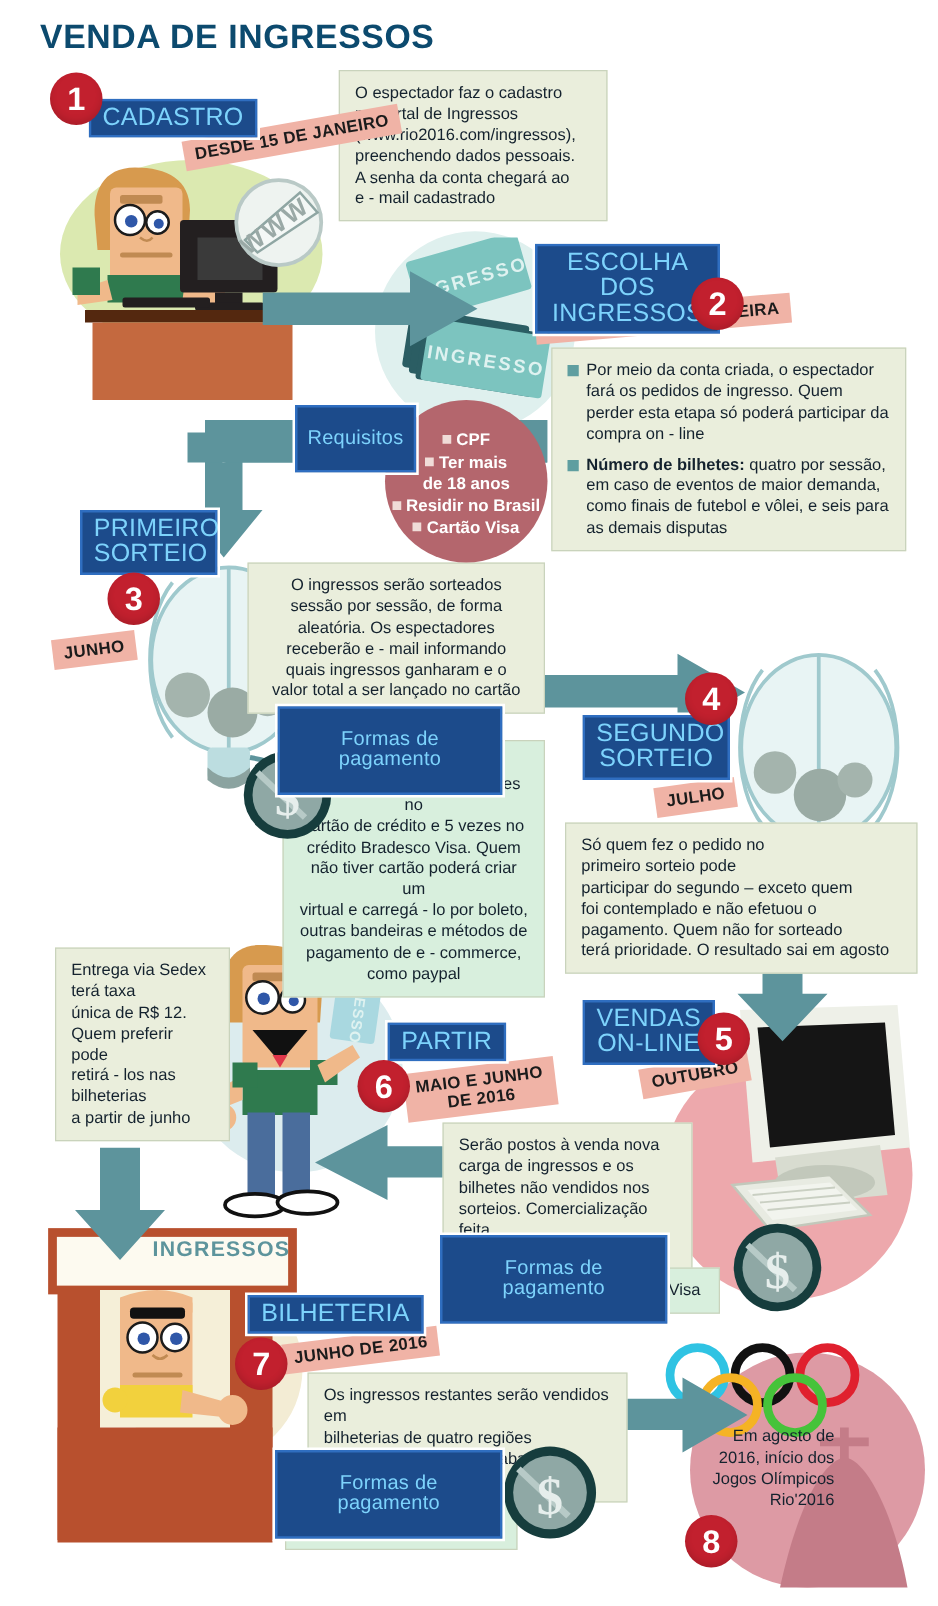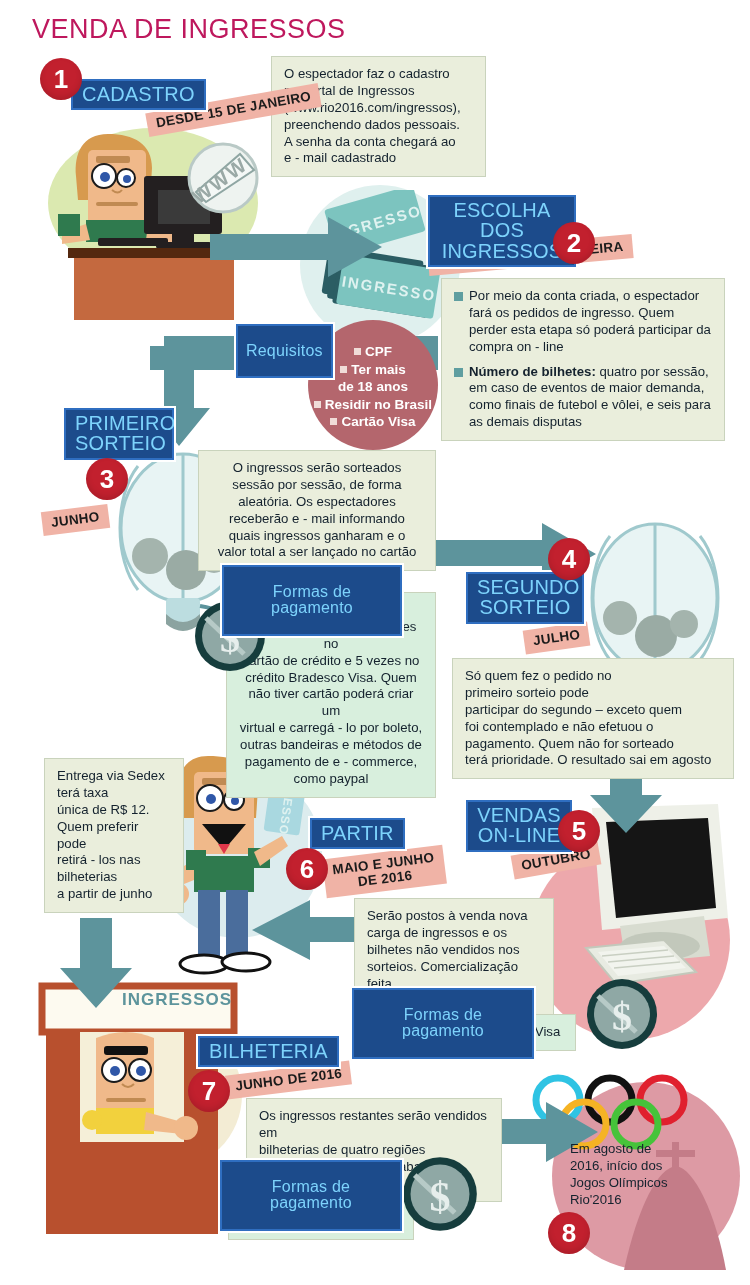--- a/index.html
+++ b/index.html
@@ -8,22 +8,22 @@
     background: #ffffff;
     font-family: "Liberation Sans", sans-serif;
     position: relative;
     overflow: hidden;
   }
   .stage { position: absolute; inset: 0; }
 
   
   .title {
     position: absolute; left: 32px; top: 14px;
-    font-size: 27px; font-weight: normal; letter-spacing: .5px;
-    color: #be185d; font-family: "Liberation Sans", sans-serif;
+    font-size: 27px; font-weight: bold; letter-spacing: .5px;
+    color: #0c4a6e; font-family: "Liberation Sans", sans-serif;
   }
 
   
   .num {
     position: absolute;
     width: 42px; height: 42px; border-radius: 50%;
     background: #c2202e;
     color: #fff; font-weight: bold; font-size: 26px;
     display: flex; align-items: center; justify-content: center;
     z-index: 30;
@@ -421,19 +421,19 @@
   </svg>
   <svg class="illu" style="left:528px; top:1072px;" width="180" height="80" viewBox="0 0 180 80">
     <g fill="none" stroke-width="7">
       <circle cx="30" cy="28" r="22" stroke="#2fc3e3"></circle>
       <circle cx="82" cy="28" r="22" stroke="#111111"></circle>
       <circle cx="134" cy="28" r="22" stroke="#e0202e"></circle>
       <circle cx="56" cy="52" r="22" stroke="#f5b324"></circle>
       <circle cx="108" cy="52" r="22" stroke="#46c33a"></circle>
     </g>
   </svg>
-  <div style="position:absolute; left:570px; top:1140px; z-index:22; font-size:13.2px; line-height:1.3; color:#14222e; white-space:pre-line;">Em agosto de
+  <div style="position:absolute; left:570px; top:1140px; z-index:22; font-size:13.2px; line-height:1.3; color:#14222e; white-space:pre-line;text-align:right;">Em agosto de
 2016, início dos
 Jogos Olímpicos
 Rio'2016</div>
   <div class="num" style="left:548px; top:1212px;">8</div>
 
 </div>
 
 </body></html>

